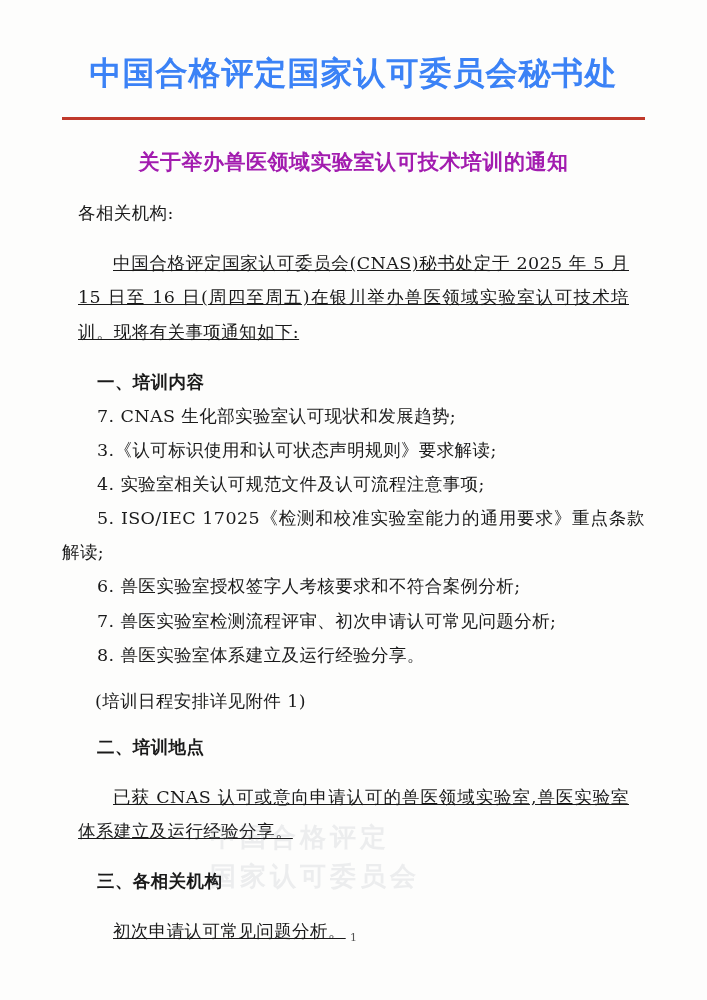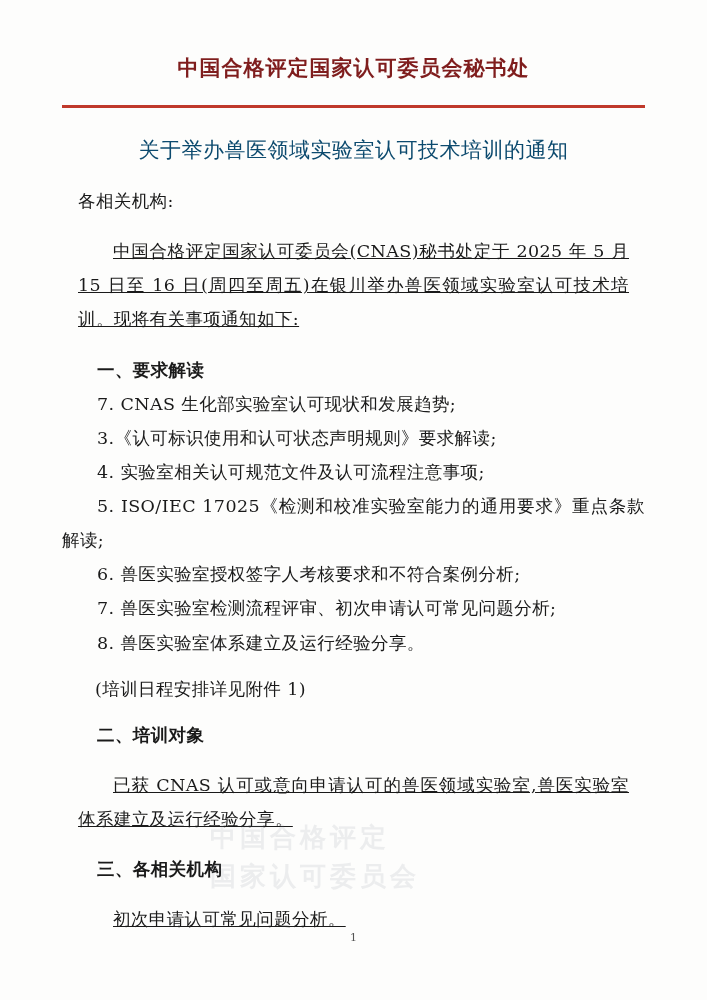--- a/index.html
+++ b/index.html
@@ -23,39 +23,39 @@
     box-sizing: border-box;
     padding: 0 62px;
   }
   .letterhead {
     text-align: center;
     padding-top: 56px;
   }
   .letterhead-title {
     font-family: "DejaVu Serif", "Liberation Serif", serif;
     font-weight: bold;
-    color: #7f1d1d;
-    font-size: 21px;
+    color: #3b82f6;
+    font-size: 32px;
     letter-spacing: 1px;
     white-space: nowrap;
     line-height: 1.1;
   }
   .letterhead-rule {
     margin-top: 26px;
     height: 3px;
     background: #c0392b;
     width: 100%;
   }
   .doc-title {
     text-align: center;
     font-size: 21px;
-    font-weight: normal;
+    font-weight: bold;
     margin-top: 28px;
     letter-spacing: 0.5px;
-    color: #0c4a6e;
+    color: #a21caf;
   }
   .body-block {
     margin-top: 20px;
     font-size: 17.5px;
     line-height: 1.95;
     letter-spacing: 0.4px;
     text-align: justify;
   }
   .p {
     margin: 16px;
@@ -112,31 +112,31 @@
   </div>
 
   <div class="doc-title">关于举办兽医领域实验室认可技术培训的通知</div>
 
   <div class="body-block">
 
     <p class="p">各相关机构:</p>
 
     <p class="p indent2">中国合格评定国家认可委员会(CNAS)秘书处定于 2025 年 5 月 15 日至 16 日(周四至周五)在银川举办兽医领域实验室认可技术培训。现将有关事项通知如下:</p>
 
-    <p class="section-head">一、要求解读</p>
+    <p class="section-head">一、培训内容</p>
     <p class="list-item">7. CNAS 生化部实验室认可现状和发展趋势;</p>
     <p class="list-item">3.《认可标识使用和认可状态声明规则》要求解读;</p>
     <p class="list-item">4. 实验室相关认可规范文件及认可流程注意事项;</p>
     <p class="list-item">5. ISO/IEC 17025《检测和校准实验室能力的通用要求》重点条款解读;</p>
     <p class="list-item">6. 兽医实验室授权签字人考核要求和不符合案例分析;</p>
     <p class="list-item">7. 兽医实验室检测流程评审、初次申请认可常见问题分析;</p>
     <p class="list-item">8. 兽医实验室体系建立及运行经验分享。</p>
     <p class="note-line">(培训日程安排详见附件 1)</p>
 
-    <p class="section-head">二、培训对象</p>
+    <p class="section-head">二、培训地点</p>
     <p class="p indent2">已获 CNAS 认可或意向申请认可的兽医领域实验室,兽医实验室体系建立及运行经验分享。</p>
 
     <p class="section-head">三、各相关机构</p>
     <p class="p indent2">初次申请认可常见问题分析。</p>
 
   </div>
 
   <div class="watermark">中国合格评定<br>国家认可委员会</div>
 
   <div class="page-number">1</div>

